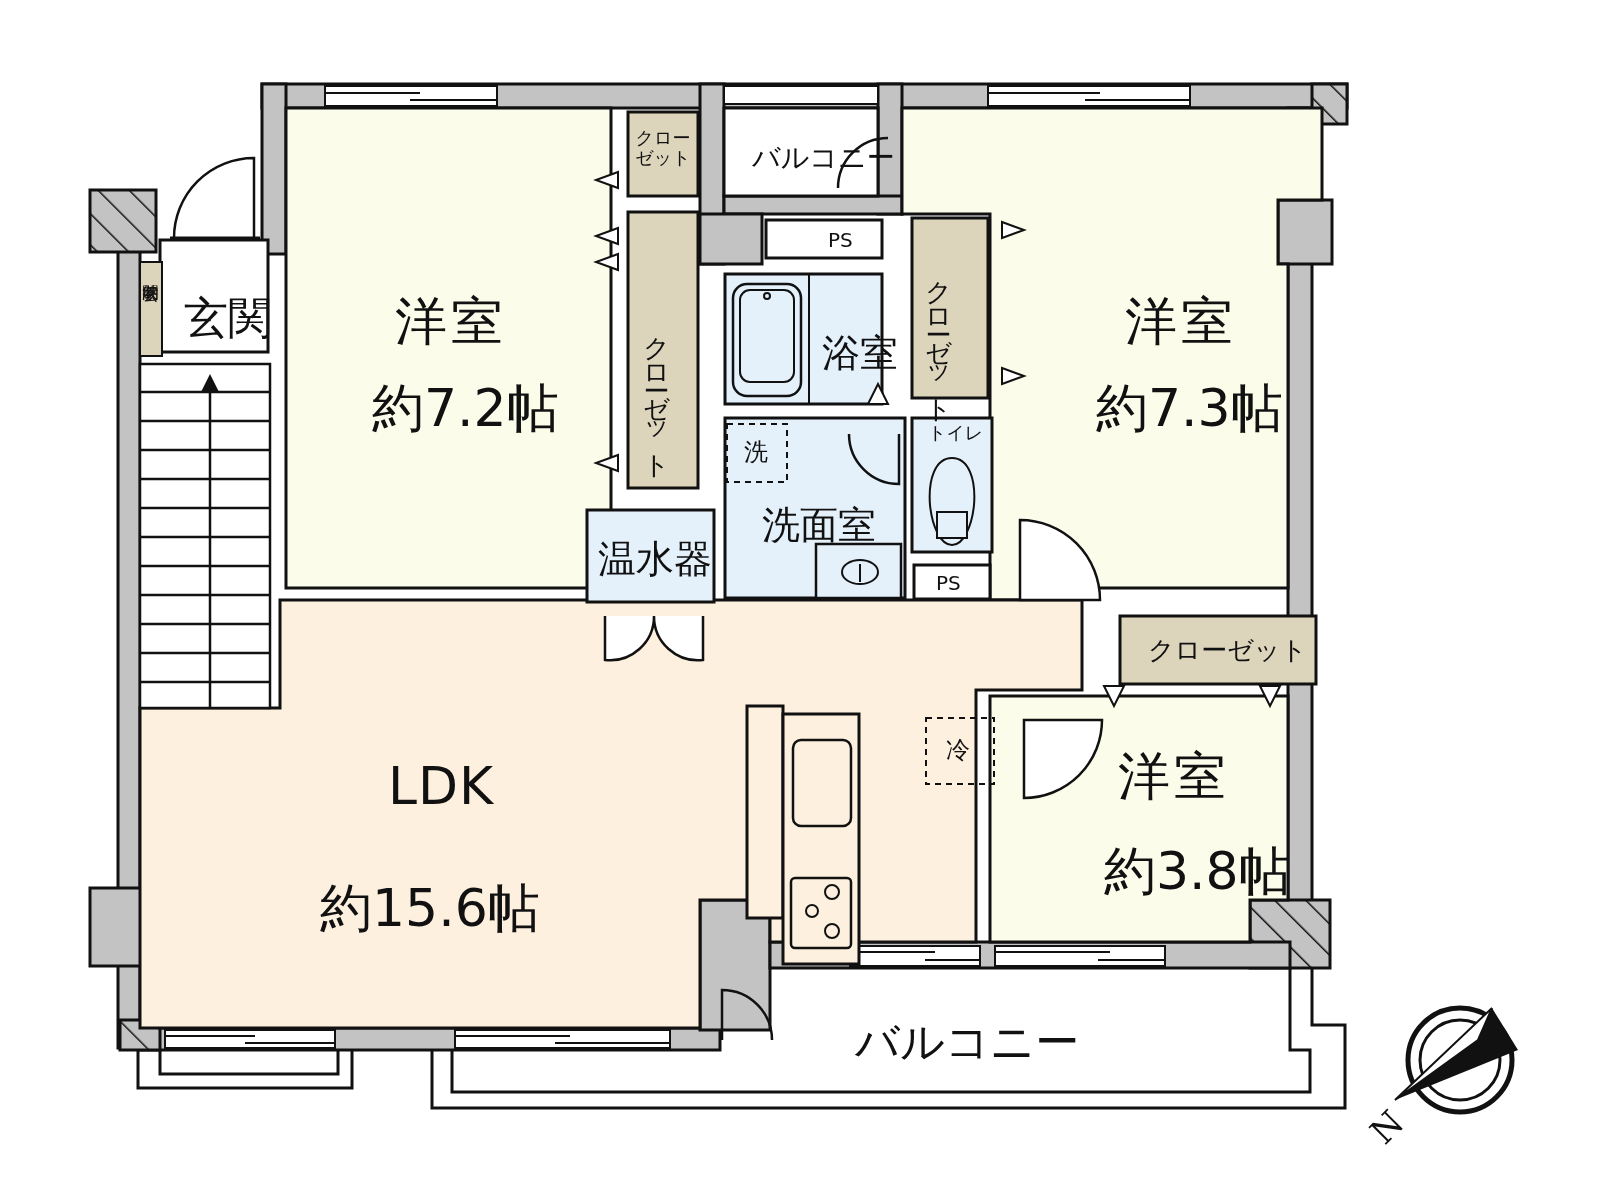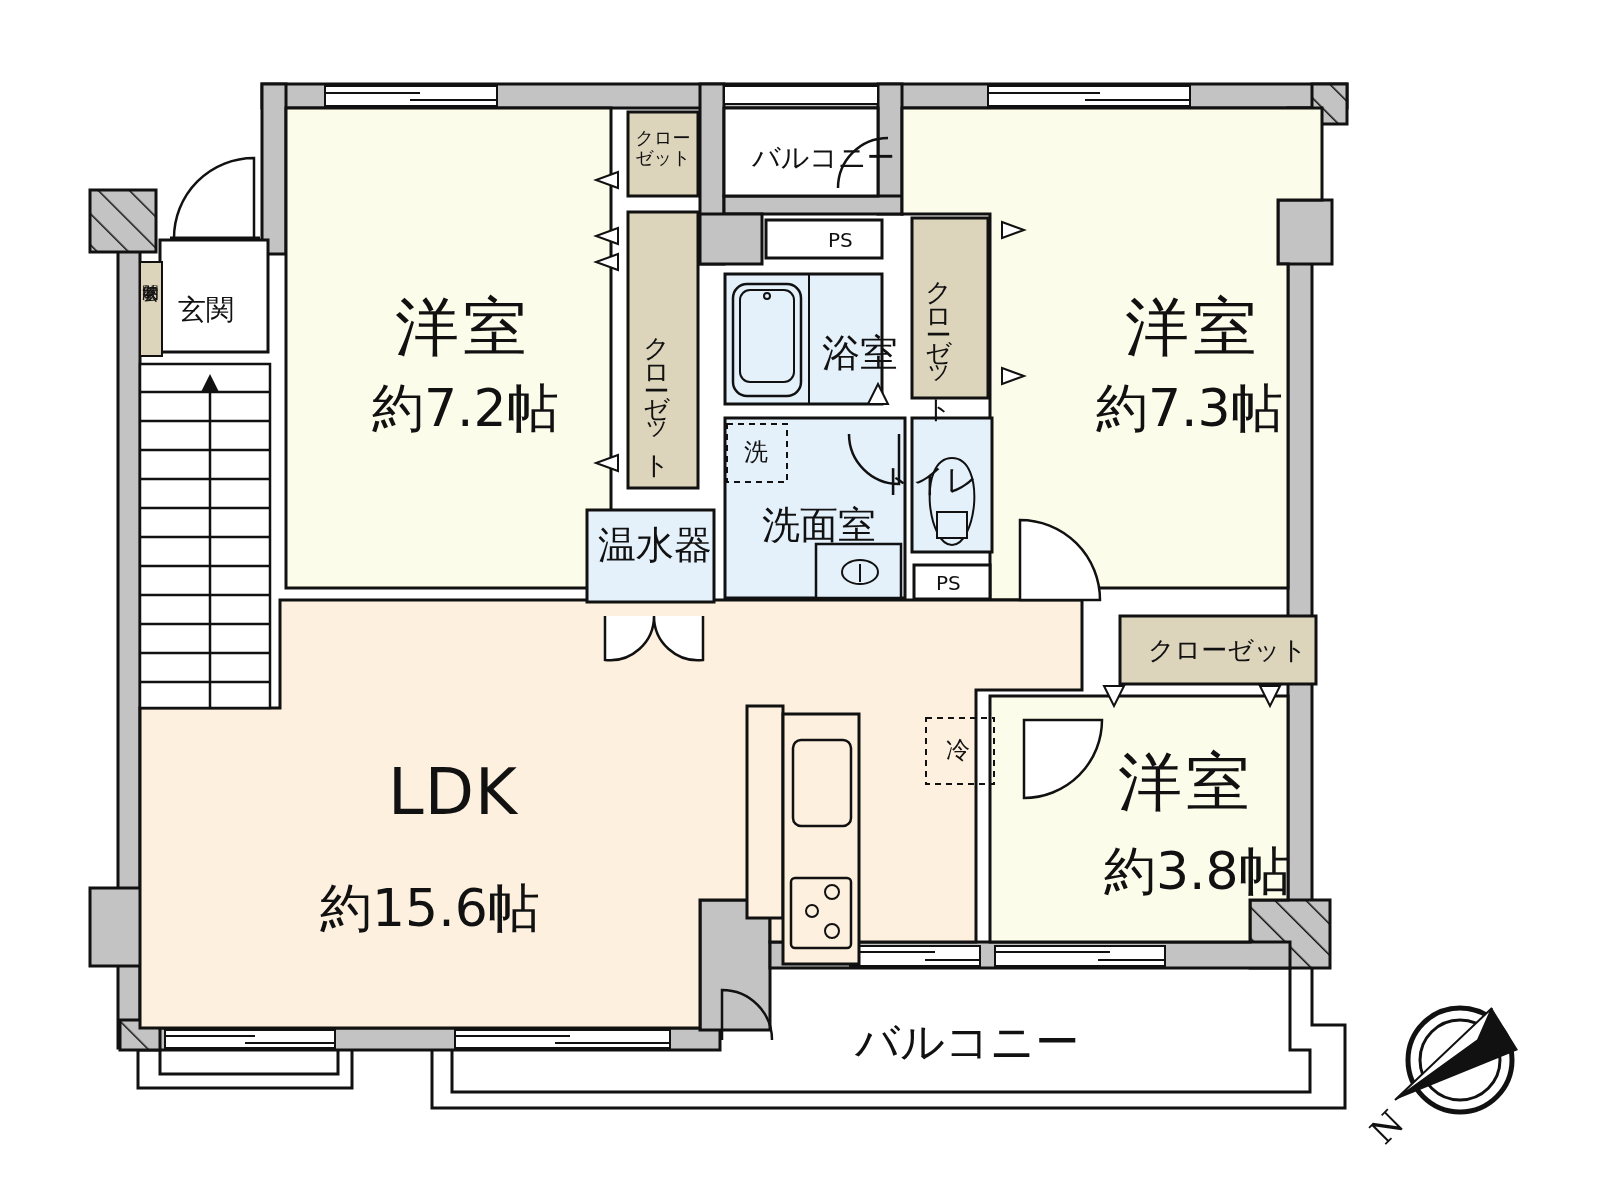--- a/index.html
+++ b/index.html
@@ -1,20 +1,20 @@
 <!DOCTYPE html>
 <html><head>
   <meta charset="utf-8">
   <style>
     html, body { margin: 0; padding: 0; background: #ffffff; }
     body { width: 1600px; height: 1200px; position: relative; overflow: hidden;
            font-family: "DejaVu Sans", "Liberation Sans", sans-serif; }
     #plan { position: absolute; left: 0; top: 0; width: 1600px; height: 1200px; }
     .lbl { position: absolute; color: #111; white-space: nowrap; line-height: 1; text-align: center; }
-    .room-name { font-size: 64px; letter-spacing: 4px; }
+    .room-name { font-size: 52px; letter-spacing: 4px; }
     .room-size { font-size: 52px; }
     .small { font-size: 38px; }
     .tiny { font-size: 19px; line-height: 1.1; }
     .vert { writing-mode: vertical-rl; text-orientation: upright; }
   </style>
 </head>
 <body>
 
 <svg id="plan" viewBox="0 0 1600 1200" xmlns="http://www.w3.org/2000/svg">
   <defs>
@@ -189,34 +189,34 @@
 
 <div class="lbl room-name" style="left:1125px; top:295px;">洋室</div>
 <div class="lbl room-size" style="left:1096px; top:382px;">約7.3帖</div>
 
 <div class="lbl room-name" style="left:1118px; top:750px;">洋室</div>
 <div class="lbl room-size" style="left:1104px; top:845px;">約3.8帖</div>
 
 <div class="lbl room-name" style="left:388px; top:760px; letter-spacing:1px;">LDK</div>
 <div class="lbl room-size" style="left:320px; top:852px;margin-top:30px;">約15.6帖</div>
 
-<div class="lbl small" style="left:178px; top:296px; font-size:28px;">玄関</div>
+<div class="lbl small" style="left:184px; top:296px; font-size:44px;">玄関</div>
 <div class="lbl tiny vert" style="left:142px; top:272px; font-size:16px;">玄関収納</div>
 
 <div class="lbl tiny" style="left:632px; top:128px; width:62px; white-space:normal; font-size:18px;">クローゼット</div>
 <div class="lbl small vert" style="left:644px; top:318px; font-size:26px;">クローゼット</div>
 <div class="lbl small vert" style="left:926px; top:262px; font-size:26px;">クローゼット</div>
 <div class="lbl small" style="left:1148px; top:637px; font-size:26px;">クローゼット</div>
 
 <div class="lbl small" style="left:752px; top:144px; font-size:28px;">バルコニー</div>
 <div class="lbl" style="left:855px; top:1020px; font-size:44px;">バルコニー</div>
 
 <div class="lbl" style="left:828px; top:230px; font-size:20px;">PS</div>
 <div class="lbl" style="left:936px; top:573px; font-size:20px;">PS</div>
 
 <div class="lbl small" style="left:822px; top:334px;">浴室</div>
 <div class="lbl small" style="left:762px; top:506px;">洗面室</div>
 <div class="lbl small" style="left:744px; top:440px; font-size:24px;">洗</div>
-<div class="lbl small" style="left:880px; top:424px; font-size:32px;margin-top:40px;">トイレ</div>
-<div class="lbl small" style="left:598px; top:526px;">温水器</div>
+<div class="lbl small" style="left:928px; top:424px; font-size:18px;">トイレ</div>
+<div class="lbl small" style="left:598px; top:540px;">温水器</div>
 <div class="lbl small" style="left:946px; top:738px; font-size:24px;">冷</div>
 
 <div class="lbl" style="left:1372px; top:1110px; font-size:34px; transform:rotate(-45deg); font-family:'DejaVu Serif', serif;">N</div>
 
 </body></html>

